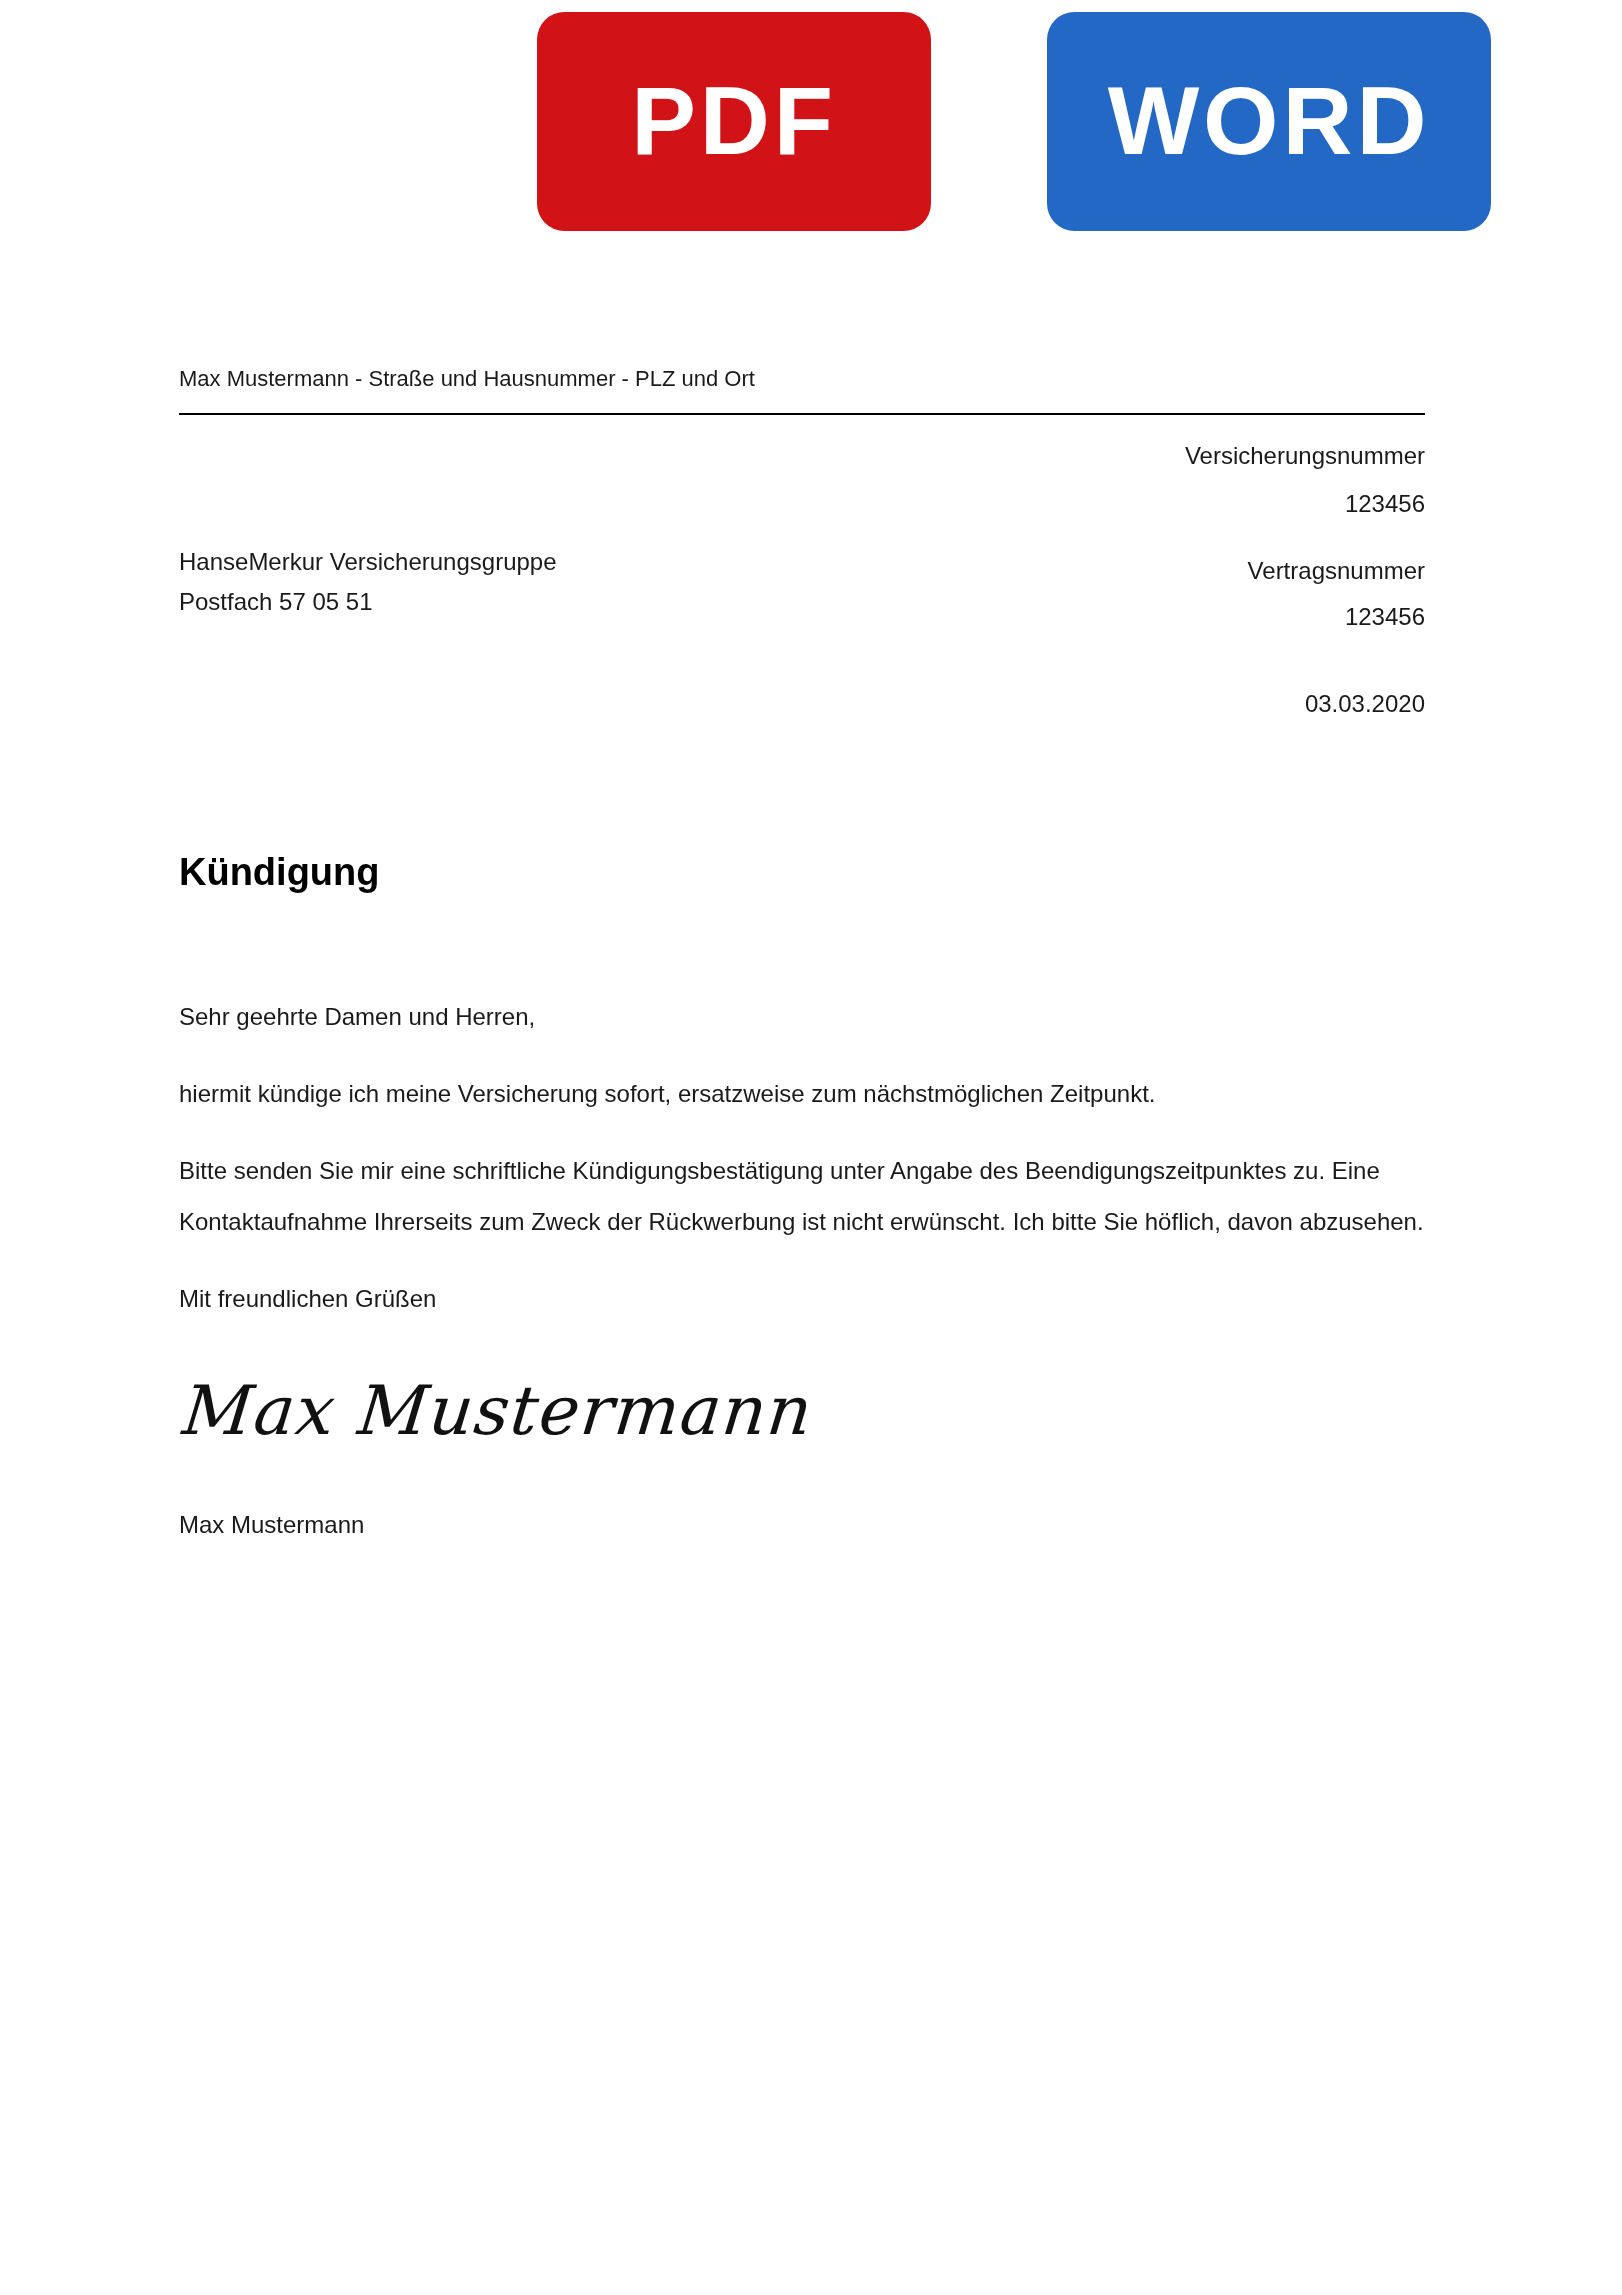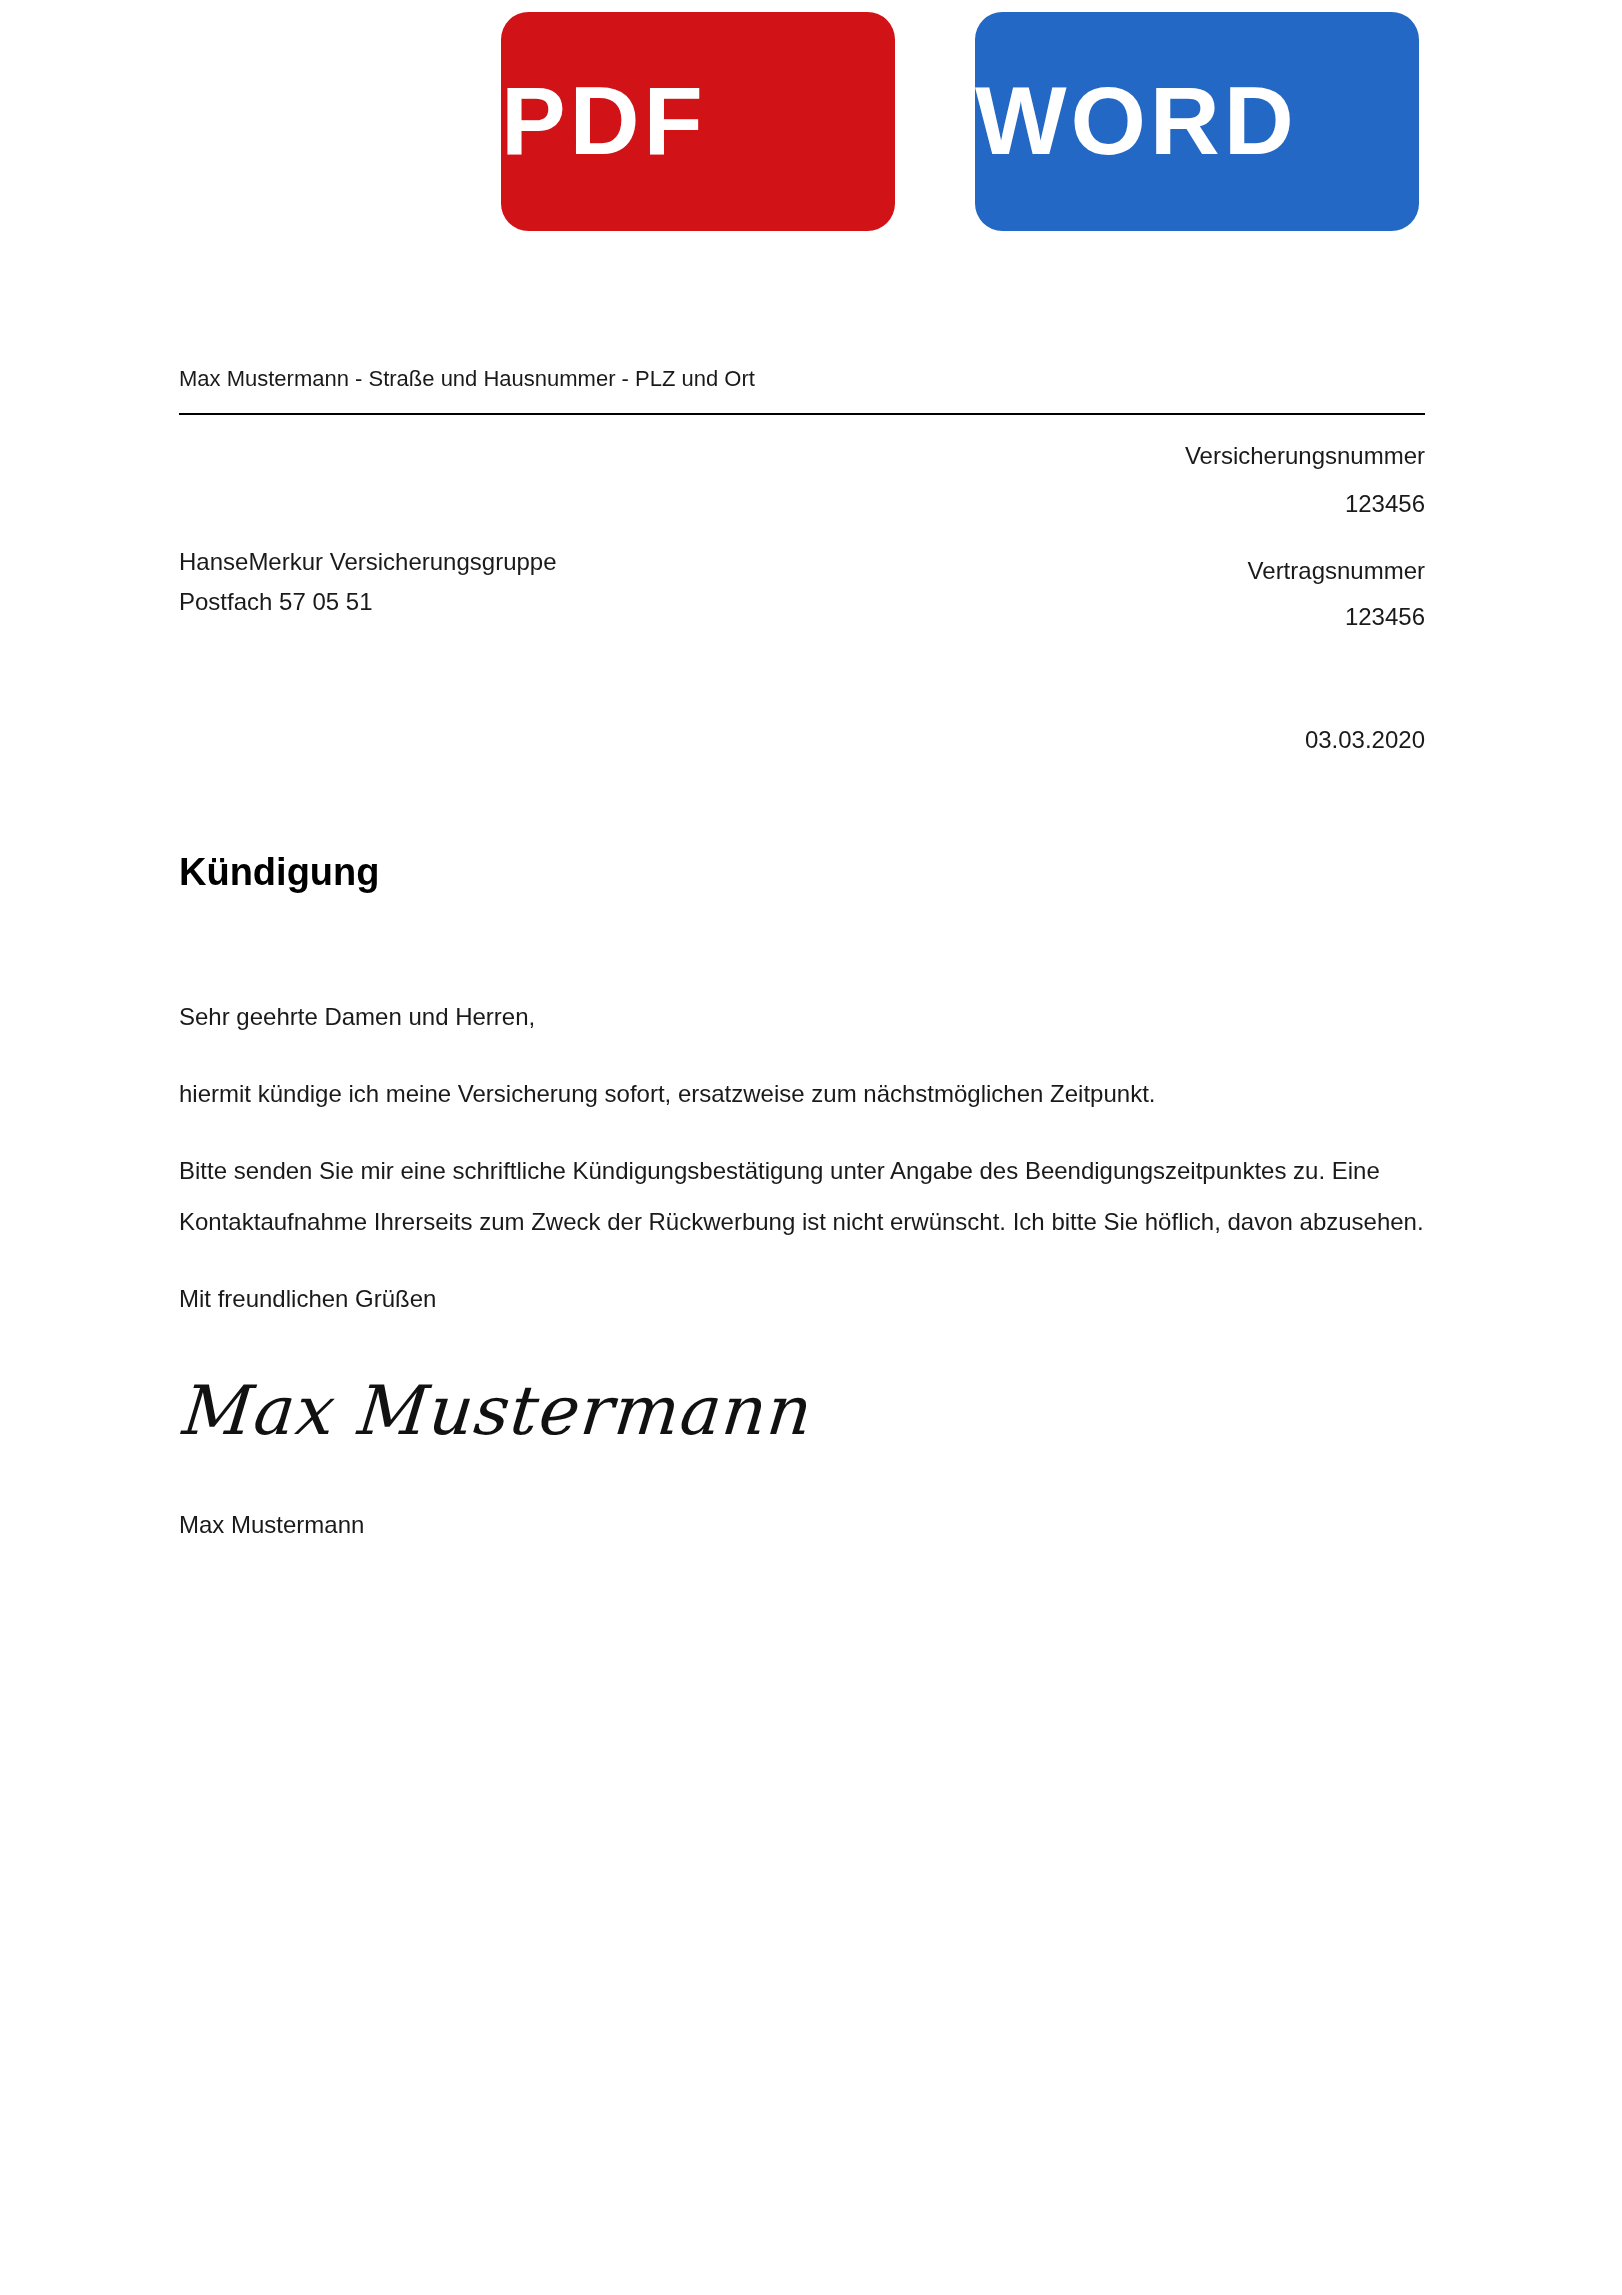--- a/index.html
+++ b/index.html
@@ -20,26 +20,28 @@
     left: 501px;
     top: 11.8px;
     display: flex;
     gap: 80px;
   }
   .badge {
     height: 219px;
     border-radius: 27.5px;
     display: flex;
     align-items: center;
+    justify-content: center;
     color: #ffffff;
     font-weight: 700;
     font-size: 97px;
     letter-spacing: 3.9px;
     cursor: pointer;
     user-select: none;
+    margin-left: 36px;
   }
   .badge.pdf  { width: 394px; background: #d11317; }
   .badge.word { width: 444px; background: #2368c4; }
 
   
   .sender-line {
     position: absolute;
     left: 179px;
     top: 366px;
     width: 1246px;
@@ -71,21 +73,20 @@
     text-align: right;
     font-size: 24px;
     line-height: 46px;
   }
   .meta-date {
     position: absolute;
     right: 198px;
     top: 690px;
     text-align: right;
     font-size: 24px;
-    margin-top: 36px;
   }
 
   .subject {
     position: absolute;
     left: 179px;
     top: 851px;
     font-size: 38px;
     font-weight: 700;
     color: #000000;
   }

